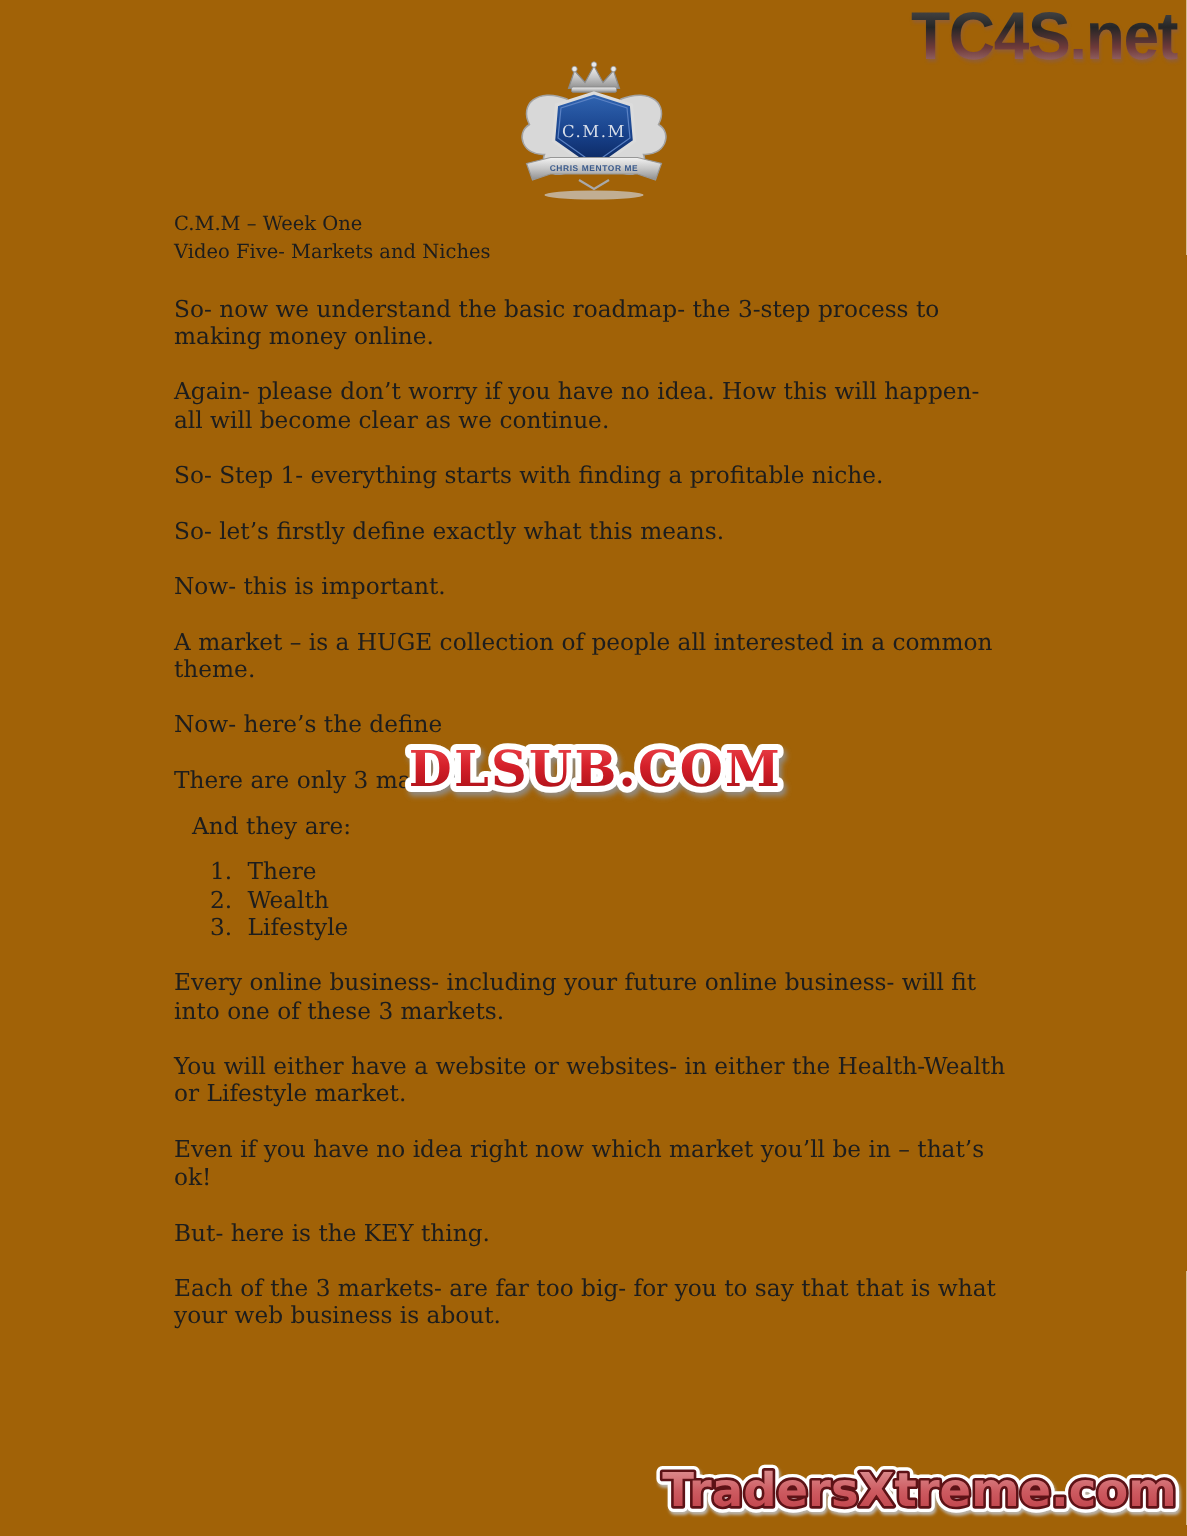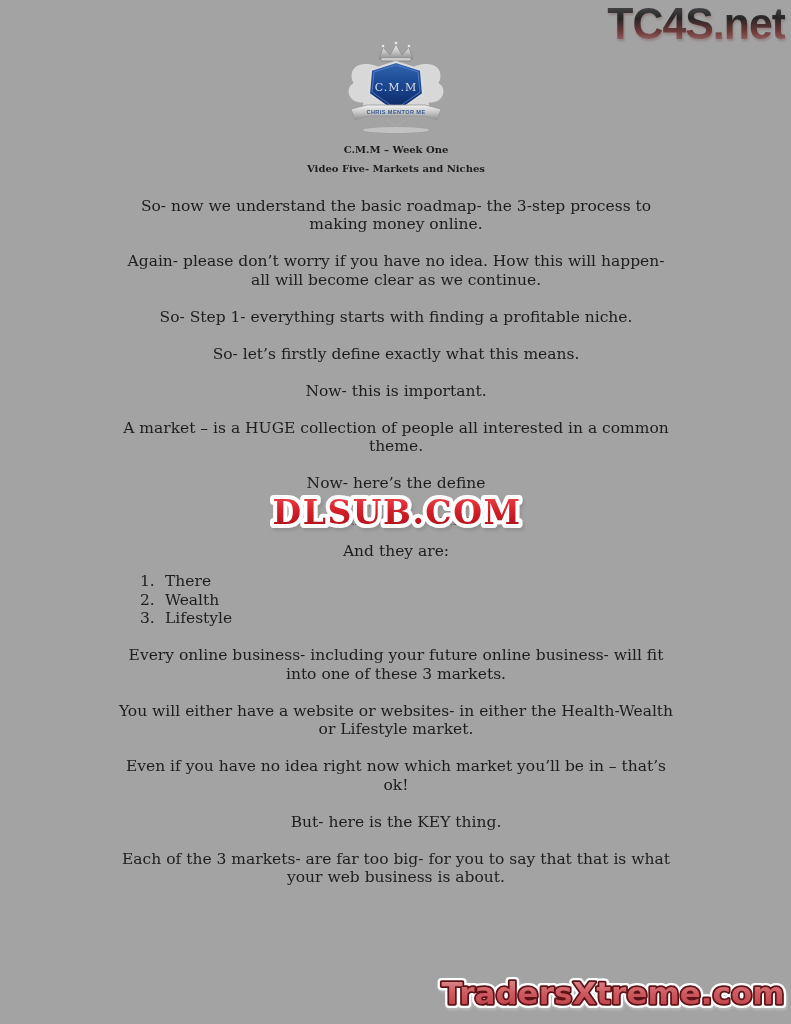--- a/index.html
+++ b/index.html
@@ -1,17 +1,17 @@
 <!DOCTYPE html>
 <html><head>
 <meta charset="utf-8">
 <style>
   html,body { margin:0; padding:0; background:#ffffff; }
   .page {
-    position:relative; width:791px; height:1024px; background:#a3a3a3;
+    position:relative; width:791px; height:1024px; background:#a16207;
     font-family:"DejaVu Serif", serif; overflow:hidden;
   }
 
   
   .wm-tc4s {
     position:absolute; top:0px; right:6px;
     font-family:"Liberation Sans", sans-serif;
     font-weight:bold; font-size:45px; line-height:48px; letter-spacing:-1px;
     transform:scaleX(.95); transform-origin:right top;
     background:linear-gradient(180deg,#565656 0%,#262626 38%,#6e3a3a 66%,#b28383 100%);
@@ -21,25 +21,25 @@
 
   
   .logo { position:absolute; top:40px; left:50%; transform:translateX(-50%);text-align:right; }
 
   
   .content {
     position:absolute; left:116px; top:140px; width:560px;
     color:#1d1d1d; font-size:15.5px; line-height:18.5px;
   }
   .content h1, .content h2 {
-    font-size:10px; line-height:19px; font-weight:bold;
-    text-align:center; margin:0;
+    font-size:13px; line-height:19px; font-weight:normal;
+    margin:0;
   }
   .content h2 { margin-top:0; }
-  .content p { margin:18.5px 0 0 0;text-align:center; }
+  .content p { margin:18.5px 0 0 0; }
   .content p.tight { margin:12px; }
   .list-row { display:flex; }
   .list-row .num { width:25px; margin-left:24px; text-align:left; }
 
   
   .wm-dlsub { position:absolute; left:247px; top:486px; }
 
   
   .wm-traders { position:absolute; right:2px; bottom:4px; }
 </style>

